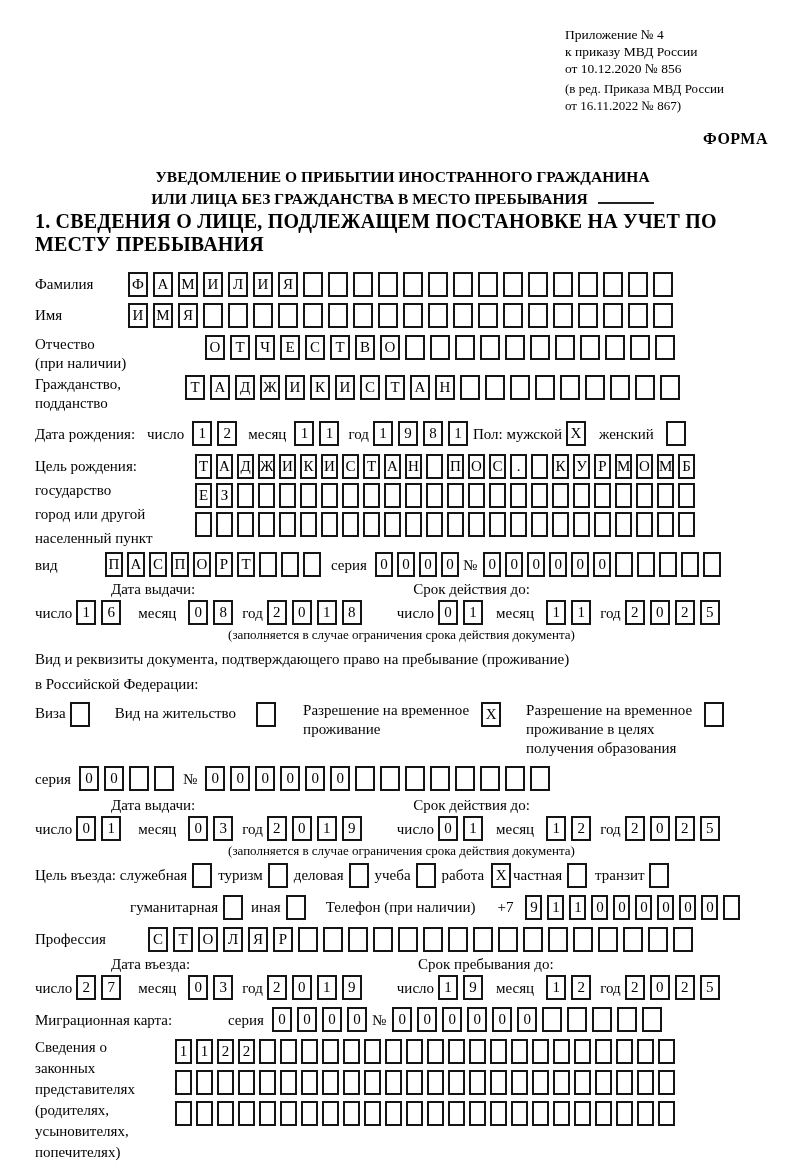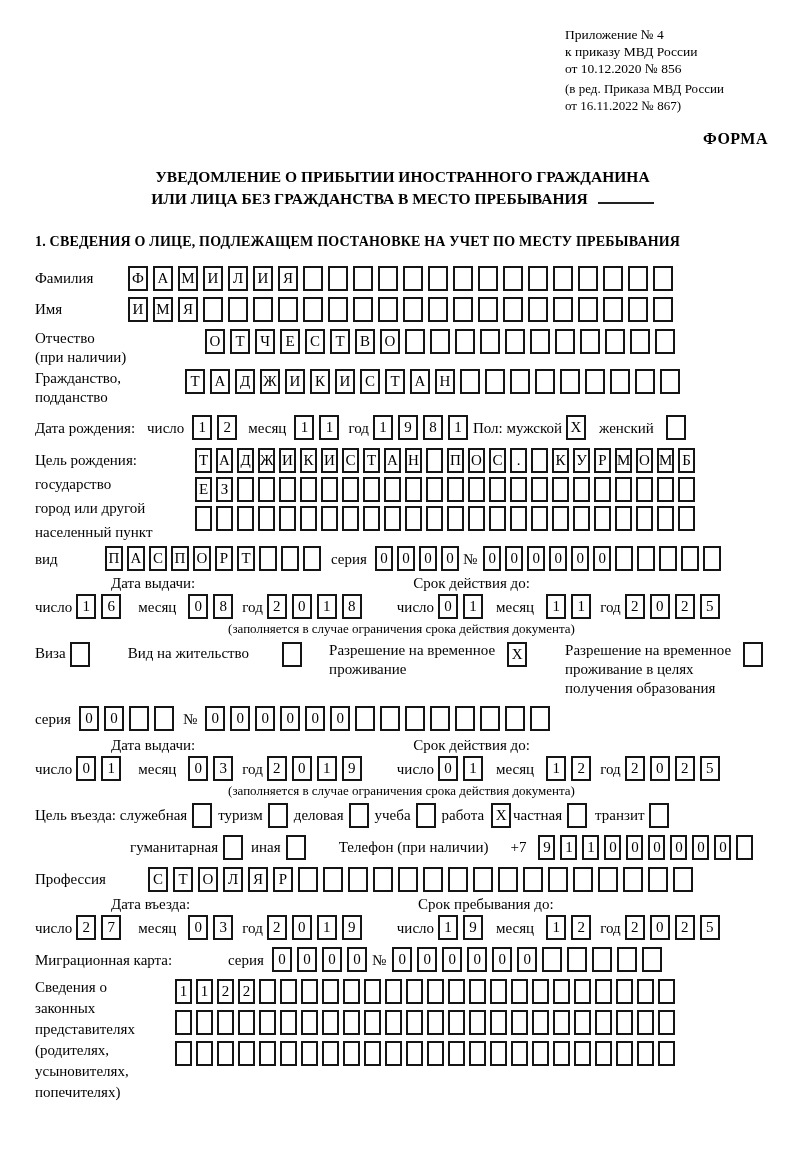--- a/index.html
+++ b/index.html
@@ -9,42 +9,42 @@
   .pg{padding:26px 30px 0 35px;width:800px}
 
   
   .hdr{width:200px;margin-left:auto;margin-right:5px;font-size:13.5px;line-height:17px}
   .hdr .sm{font-size:13px}
   .forma{ text-align:right;font-weight:bold;font-size:16px;margin:16px 2px 0 0;letter-spacing:.5px}
 
   
   .title{margin-top:18px;text-align:center;font-weight:bold;font-size:15.5px;line-height:22px}
   .uline{display:inline-block;width:56px;border-bottom:2px solid #222;height:13px;margin-left:10px}
-  .sec{margin-top:24px;font-weight:bold;font-size:14px;letter-spacing:.2px}
+  .sec{font-weight:bold;font-size:20px;letter-spacing:.2px}
 
   
   .rows{margin-top:16px}
   .row{display:flex;align-items:flex-start;margin-bottom:6px}
   .lbl{line-height:24px;flex:0 0 auto}
   .lbl2{line-height:19px}
   .boxes{display:flex;align-items:center;flex:0 0 auto}
   .c{display:inline-block;width:20px;height:25px;border:2px solid #151515;margin-right:5px;
      text-align:center;line-height:20px;font-size:15px;flex:0 0 auto;background:#fff}
   .sm .c{width:17px;margin-right:4px}
   .md .c{width:18px;margin-right:4px}
   .stack>.boxes{margin-bottom:4px}
 
   
   .w-sur{width:93px}.w-pat{width:170px}.w-cit{width:150px}.w-mesto{width:160px}
   .w-prof{width:113px}.w-guard{width:140px}
 
   
   .inl{display:flex;align-items:center;flex-wrap:nowrap}
   .gap4{margin-left:4px}.gap6{margin-left:6px}.gap8{margin-left:8px}.gap12{margin-left:12px}
-  .gap16{margin-left:33px}.gap22{margin-left:22px}.gap30{margin-left:30px}
+  .gap16{margin-left:20px}.gap22{margin-left:22px}.gap30{margin-left:30px}
 
   .center-b{ text-align:center;font-weight:bold;font-size:14.5px;margin:4px 0 4px 0}
 
   .dh{display:flex;font-size:15px;margin-top:2px}
   .dh .a{margin-left:76px}
   .dh .b1{margin-left:218px}
   .dh .b2{margin-left:228px}
   .dr{display:flex;align-items:center;margin-top:2px}
   .note{ text-align:center;font-size:13px;margin-top:2px;margin-bottom:4px;padding-right:2px}
 
@@ -384,20 +384,24 @@
       <span class="lbl gap4">год</span>
       <span class="boxes gap4">
           <span class="c">2</span>
           <span class="c">0</span>
           <span class="c">2</span>
           <span class="c">5</span>
         </span>
     </div>
     <div class="note">(заполняется в случае ограничения срока действия документа)</div>
 
+    <div class="para">
+      <div>Вид и реквизиты документа, подтверждающего право на пребывание (проживание)</div>
+      <div>в Российской Федерации:</div>
+    </div>
 
     <div class="perm">
       <span class="txt" style="line-height:24px">Виза</span>
       <span class="boxes gap4">
           <span class="c"></span>
         </span>
       <span class="txt gap16" style="line-height:24px">Вид на жительство</span>
       <span class="boxes gap16">
           <span class="c"></span>
         </span>

